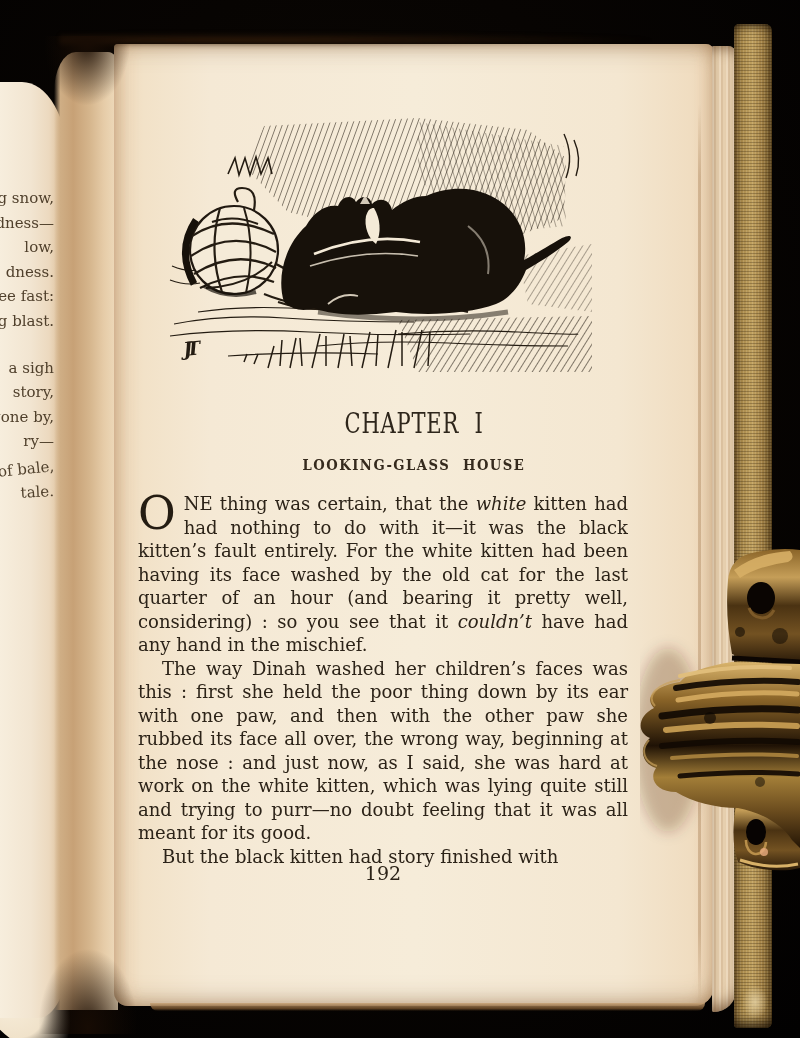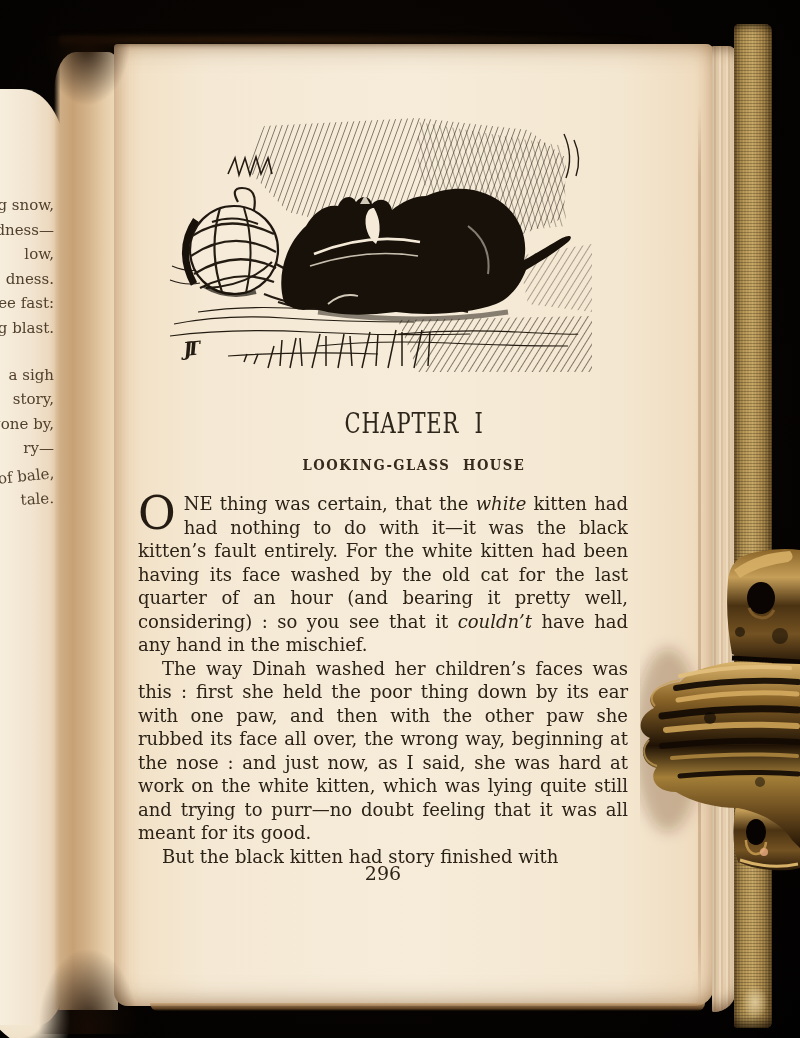--- a/index.html
+++ b/index.html
@@ -1,21 +1,21 @@
 <!DOCTYPE html>
 <html><head>
 <meta charset="utf-8">
 <style>
   html,body{margin:0;padding:0;background:#000;}
   .scene{position:relative;width:800px;height:1038px;overflow:hidden;
     background:radial-gradient(ellipse at 45% 42%, #0d0a06 0%, #070402 55%, #020101 100%);
     font-family:"DejaVu Serif", serif;}
 
   
-  .left-page{position:absolute;left:0;top:89px;width:68px;height:936px;overflow:hidden;z-index:2;
+  .left-page{position:absolute;left:0;top:82px;width:68px;height:936px;overflow:hidden;z-index:2;
     background:linear-gradient(90deg,#f7eedd 0%,#f2e5d1 45%,#ecd9bf 72%,#dbbd96 92%,#cca87e 100%);
     border-radius:0 46px 30px 0 / 0 80px 60px 0;}
   .poem{position:absolute;left:-58px;top:104px;width:112px;padding-right:3px;text-align:right;
     font-size:15px;line-height:24.6px;color:#50402c;}
   .poem .pline:nth-child(7){margin-top:22px;}
   .poem .pline{transform-origin:right center;}
   .poem .pline:nth-child(11){transform:rotate(-6deg);}
   .poem .pline:nth-child(12){transform:rotate(-3deg);}
   .left-curl{position:absolute;left:-18px;top:928px;width:82px;height:132px;z-index:1;
     background:radial-gradient(ellipse at 32% 32%, #fbf3e2 0%, #f0e2ca 48%, rgba(220,190,150,0) 74%);
@@ -190,21 +190,21 @@
 
     <div class="chapter">CHAPTER I</div>
     <div class="subhead">LOOKING-GLASS HOUSE</div>
 
     <div class="bodytext">
       <p><span class="dropcap">O</span><span>NE thing was certain, that the </span><span class="it">white</span><span> kitten had had nothing to do with it—it was the black kitten’s fault entirely.  For the white kitten had been having its face washed by the old cat for the last quarter of an hour (and bearing it pretty well, considering) : so you see that it </span><span class="it">couldn’t</span><span> have had any hand in the mischief.</span></p>
       <p class="indent">The way Dinah washed her children’s faces was this : first she held the poor thing down by its ear with one paw, and then with the other paw she rubbed its face all over, the wrong way, beginning at the nose : and just now, as I said, she was hard at work on the white kitten, which was lying quite still and trying to purr—no doubt feeling that it was all meant for its good.</p>
       <p class="indent">But the black kitten had story finished with</p>
     </div>
 
-    <div class="pagenum">296</div>
+    <div class="pagenum">192</div>
   </div>
 
   <div class="top-smudge"></div>
   <div class="bottom-rim"></div>
   <div class="fore-edge"></div>
   <div class="cover"></div>
   <div class="cover-scuff"></div>
   <div class="gutter-shadow-top"></div>
   <div class="gutter-shadow-bottom"></div>
 

